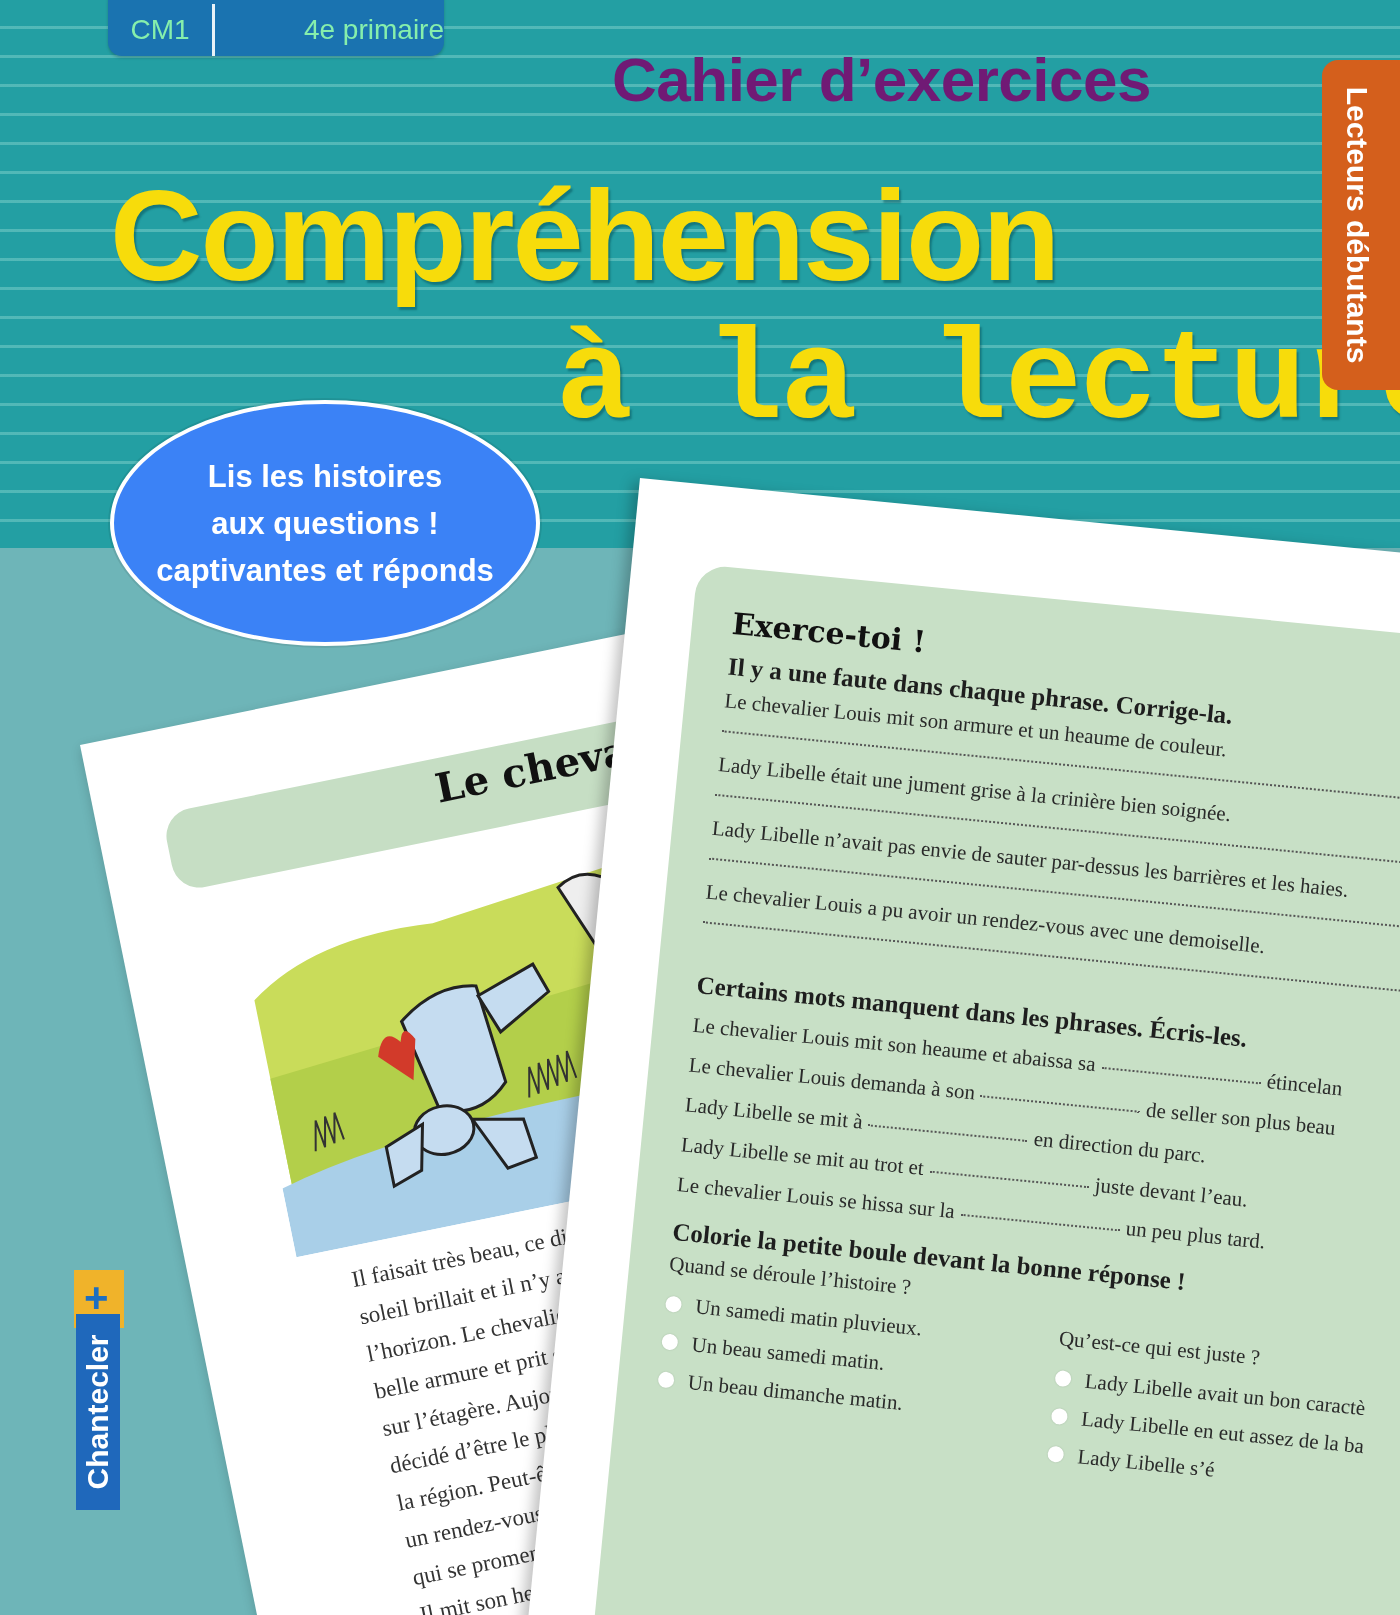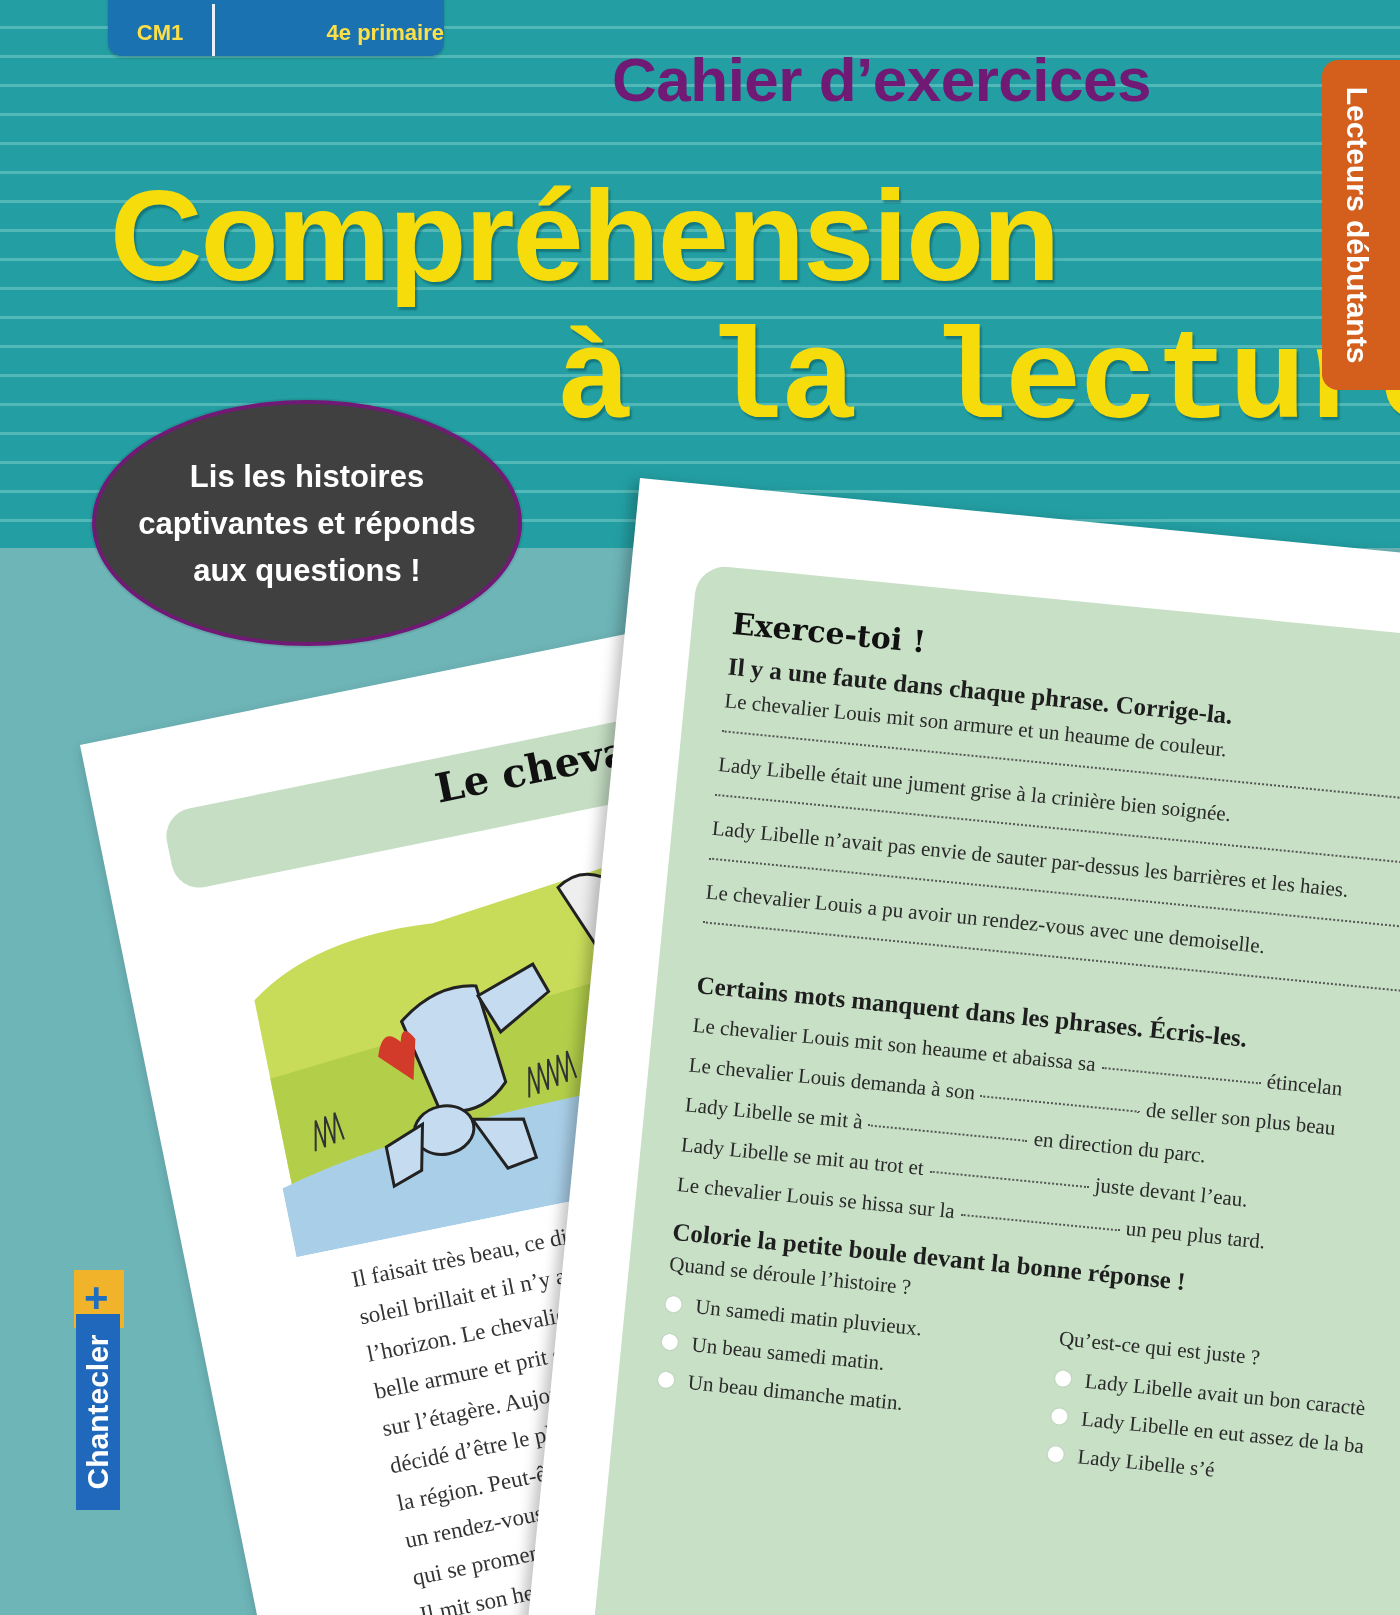--- a/index.html
+++ b/index.html
@@ -17,21 +17,21 @@
   }
   .bg-lower { position: absolute; left: 0; top: 548px; width: 1400px; height: 1067px; background: #6eb5b8; }
 
   
   .level-tab {
     position: absolute; left: 108px; top: -14px; width: 336px; height: 70px;
     background: #1a73b0; border-radius: 14px;
     display: flex; align-items: flex-end; padding-bottom: 10px;
     box-shadow: 0 2px 3px rgba(0,0,0,.2);
   }
-  .level-tab span { color: #fde047; font-weight: bold; font-size: 22px; }
+  .level-tab span { color: #86efac; font-weight: normal; font-size: 28px; }
   .level-cm1 { width: 104px; text-align: center; }
   .level-sep { width: 3px; height: 52px; background: #e8f2f8; align-self: flex-end; margin-bottom: -10px; }
   .level-primaire { flex: 1; text-align: right; }
 
   
   .subtitle {
     position: absolute; left: 612px; top: 44px;
     color: #701a75; font-weight: bold; font-size: 62px; letter-spacing: -0.5px;
     white-space: nowrap;
   }
@@ -50,23 +50,23 @@
   }
   .reader-tab span {
     position: absolute; left: 50%; top: 50%;
     transform: translate(-50%, -50%) rotate(90deg);
     color: #fff; font-weight: bold; font-size: 30px; white-space: nowrap;
     margin-left: -10px;
   }
 
   
   .bubble {
-    position: absolute; left: 92px; top: 400px; width: 430px; height: 246px;
-    border-radius: 50%; background: #404040;
-    border: 4px solid #701a75;
+    position: absolute; left: 110px; top: 400px; width: 430px; height: 246px;
+    border-radius: 50%; background: #3b82f6;
+    border: 4px solid #ffffff;
     display: flex; align-items: center; justify-content: center;
     box-shadow: 0 0 0 2px rgba(0,0,0,0.08);
   }
   .bubble-text {
     color: #fff; font-weight: bold; font-size: 31px; line-height: 47px;
     text-align: center; width: 380px;
   }
 
   
   .left-page {
@@ -260,22 +260,22 @@
               <span>Lady Libelle s’é</span>
             </div>
         </div>
       </div>
     </div>
   </div>
 
   <div class="bubble">
     <div class="bubble-text">
       <div>Lis les histoires</div>
+      <div>aux questions !</div>
       <div>captivantes et réponds</div>
-      <div>aux questions !</div>
     </div>
   </div>
 
   <div class="logo">
     <div class="logo-plus-bg"></div>
     <div class="logo-bar"></div>
     <div class="logo-plus">+</div>
     <div class="logo-text">Chantecler</div>
   </div>
 </div>

